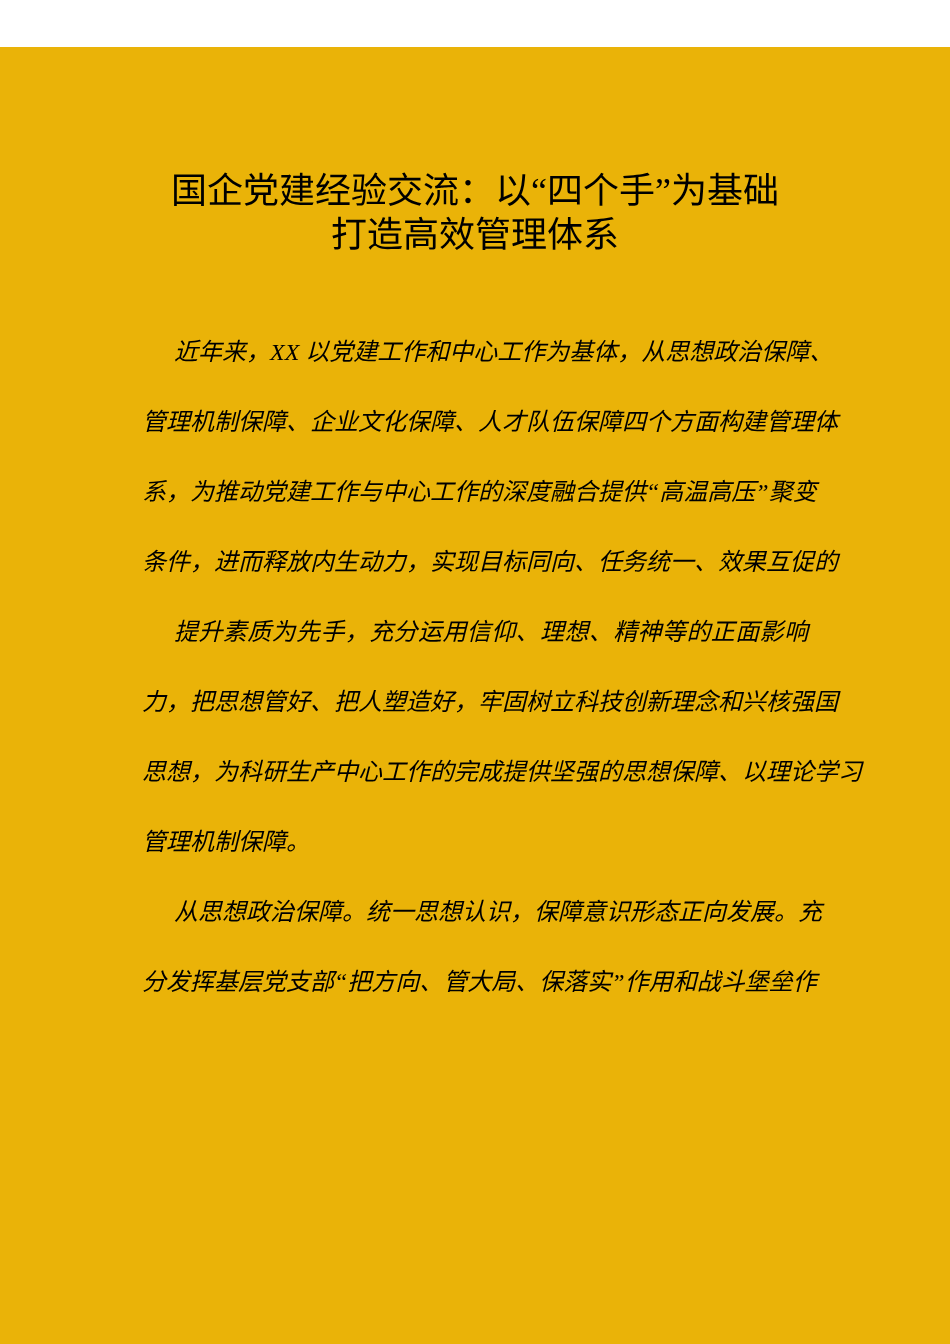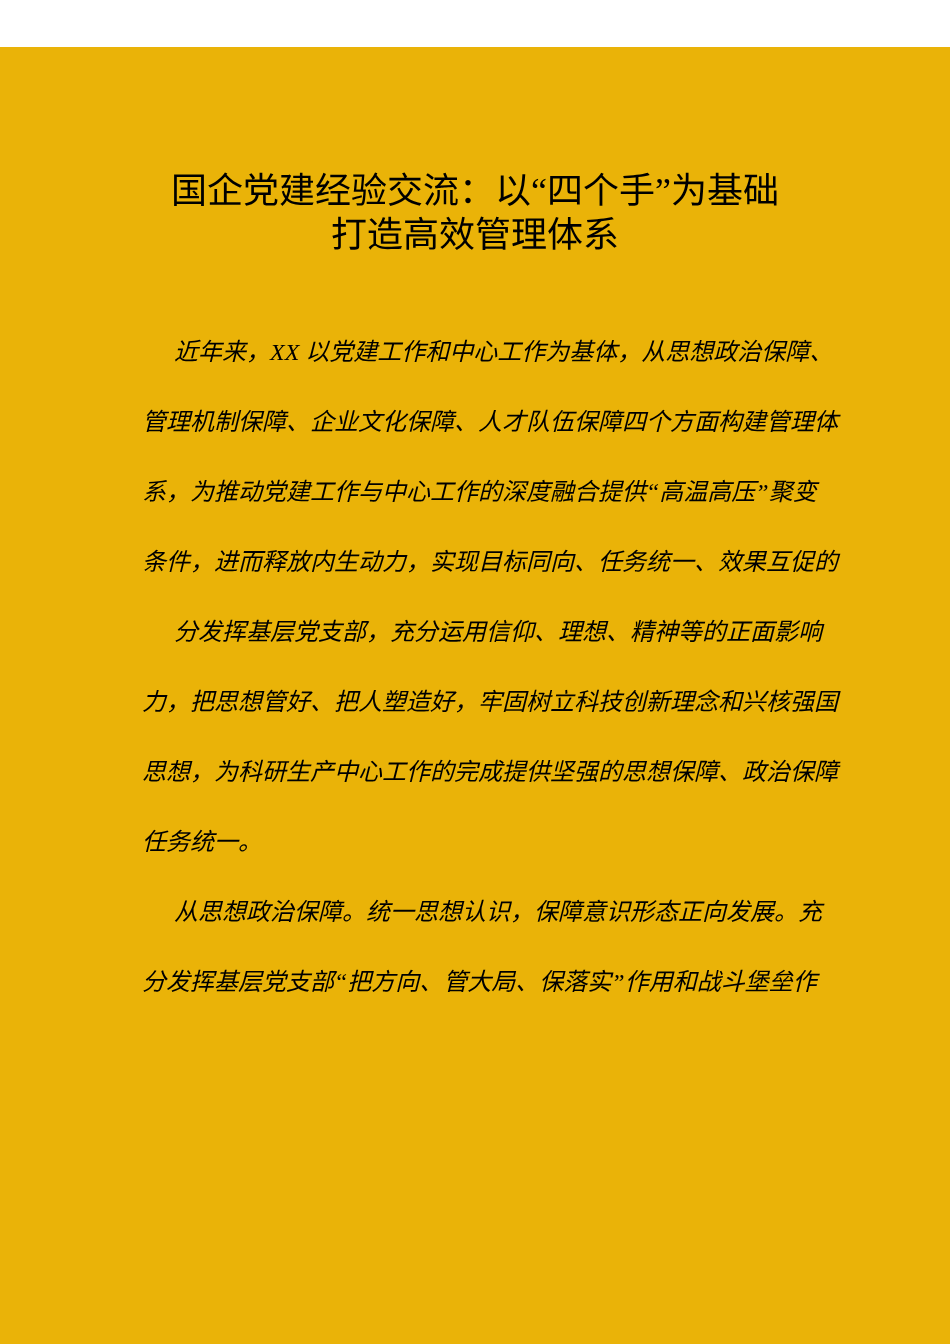--- a/index.html
+++ b/index.html
@@ -77,24 +77,24 @@
       <span class="title-line">打造高效管理体系</span>
     </h1>
     <div class="doc-body" id="doc-body">
         <div class="para body">
           <span class="line indent fill">近年来，XX 以党建工作和中心工作为基体，从思想政治保障、</span>
           <span class="line fill">管理机制保障、企业文化保障、人才队伍保障四个方面构建管理体</span>
           <span class="line fill">系，为推动党建工作与中心工作的深度融合提供“高温高压”聚变</span>
           <span class="line fill">条件，进而释放内生动力，实现目标同向、任务统一、效果互促的</span>
         </div>
         <div class="para body">
-          <span class="line indent fill">分发挥基层党支部，充分运用信仰、理想、精神等的正面影响</span>
+          <span class="line indent fill">提升素质为先手，充分运用信仰、理想、精神等的正面影响</span>
           <span class="line fill">力，把思想管好、把人塑造好，牢固树立科技创新理念和兴核强国</span>
-          <span class="line fill">思想，为科研生产中心工作的完成提供坚强的思想保障、政治保障</span>
-          <span class="line">任务统一。</span>
+          <span class="line fill">思想，为科研生产中心工作的完成提供坚强的思想保障、以理论学习</span>
+          <span class="line">管理机制保障。</span>
         </div>
         <div class="para body">
           <span class="line indent fill">从思想政治保障。统一思想认识，保障意识形态正向发展。充</span>
           <span class="line fill">分发挥基层党支部“把方向、管大局、保落实”作用和战斗堡垒作</span>
         </div>
       </div>
   </div>
 </div>
 
 </body></html>

